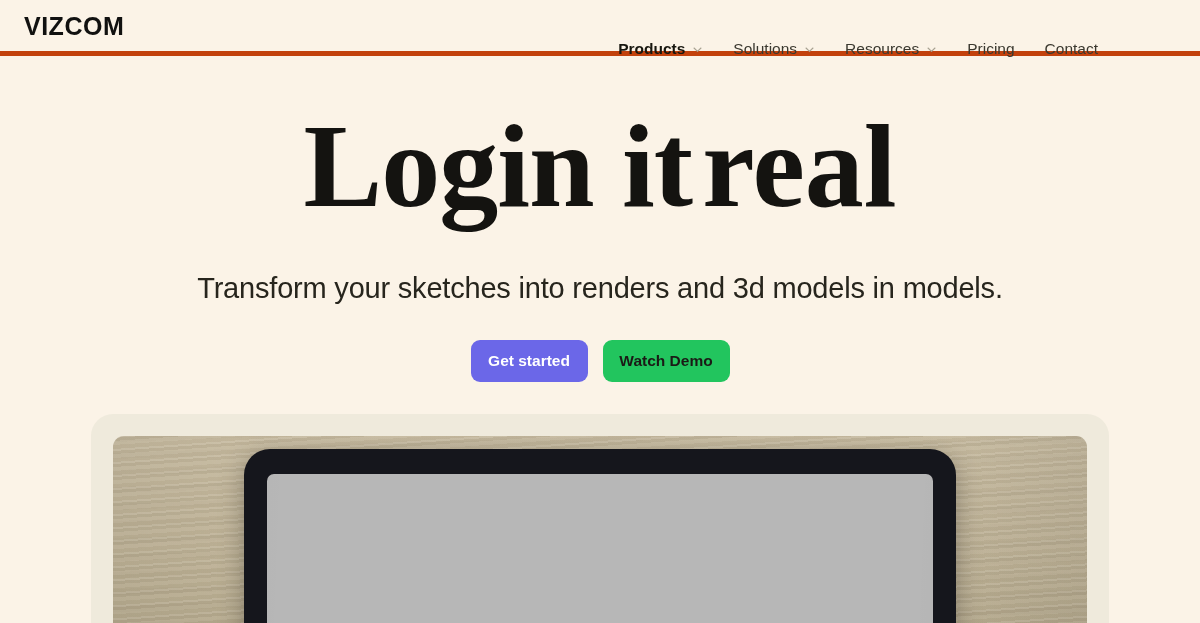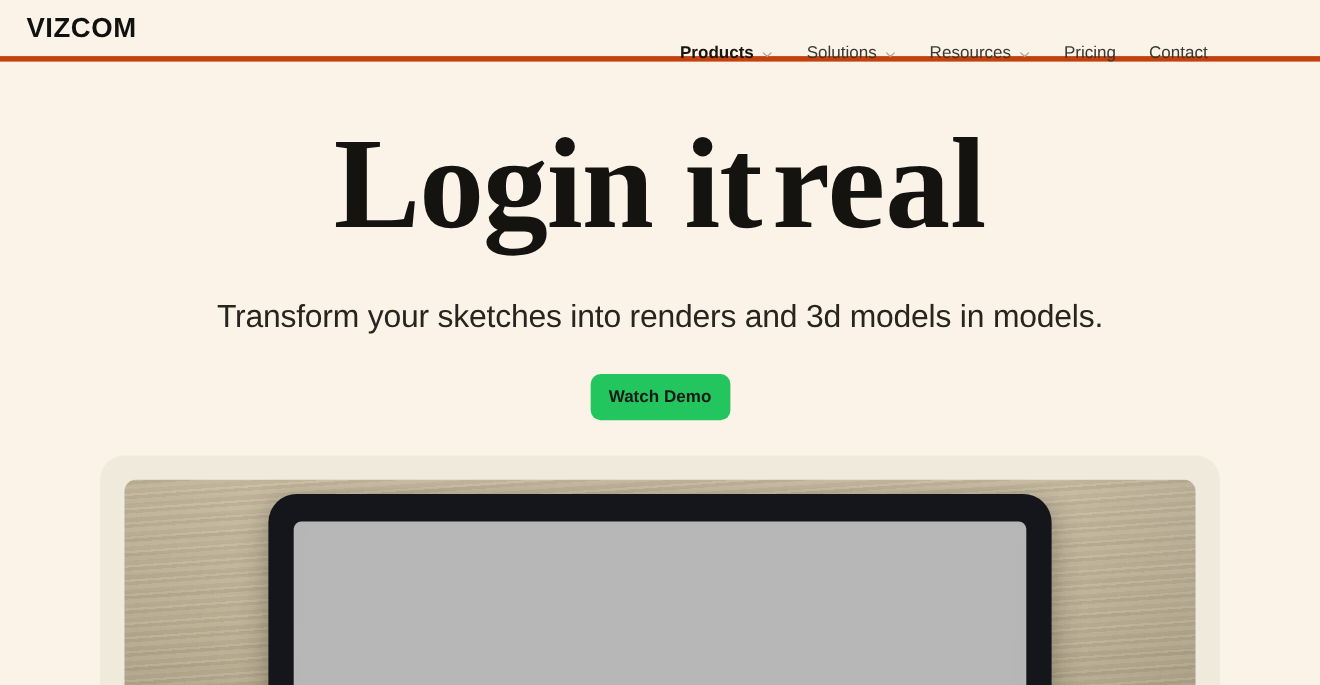--- a/index.html
+++ b/index.html
@@ -286,20 +286,21 @@
 
 <main class="hero">
 
   <h1 class="headline">
     <span>Login it</span><span class="em">real</span>
   </h1>
 
   <p class="subhead">Transform your sketches into renders and 3d models in models.</p>
 
   <div class="cta-row">
+    <button class="btn btn-primary">Get started</button>
     <button class="btn btn-secondary">Watch Demo</button>
   </div>
 
   <section class="media-card">
     <div class="photo">
 
       <div class="tablet">
         <div class="tablet-screen">
 
           <div class="sketch">

